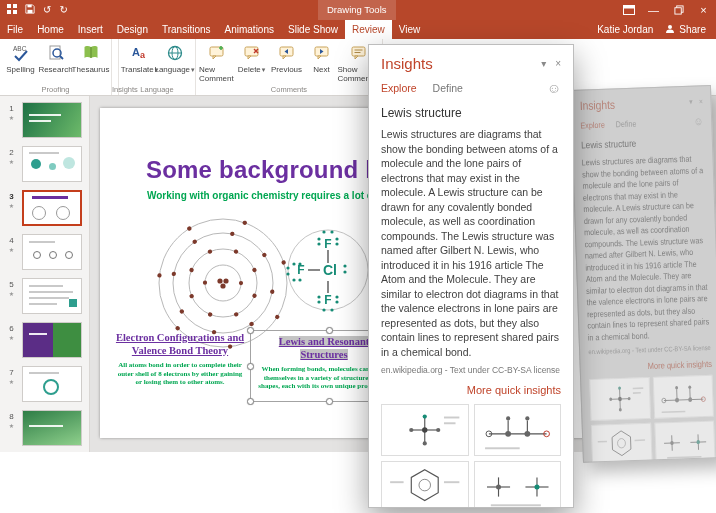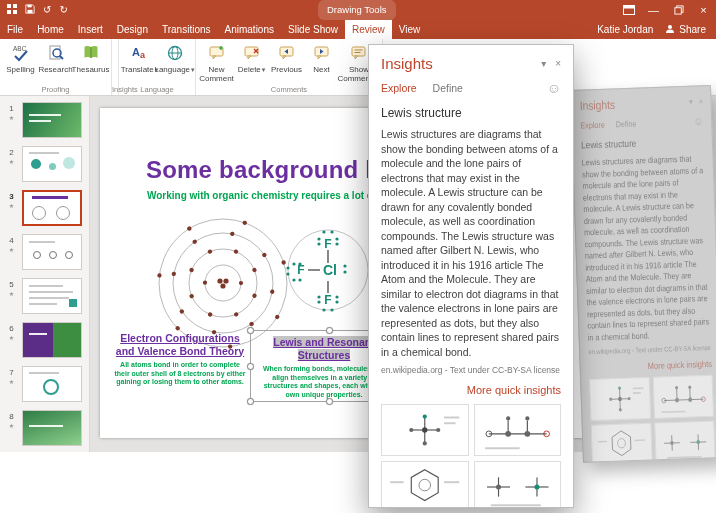--- a/index.html
+++ b/index.html
@@ -8,21 +8,21 @@
           font-family:"Liberation Sans", sans-serif; -webkit-font-smoothing:antialiased; }
 
   
   .window { position:absolute; left:0; top:0; width:716px; height:468px; background:#fff; }
   .titlebar { position:absolute; left:0; top:0; right:0; height:20px; background:#B7472A; color:#fff;
               display:flex; align-items:center; }
   .qat { display:flex; align-items:center; gap:8px; margin-left:7px; }
   .qi { font-size:10px; line-height:1; color:#fff; }
   .tb-title { position:absolute; left:150px; line-height:20px; font-size:10px; white-space:nowrap; }
   .tb-context { position:absolute; left:318px; height:20px; line-height:20px; font-size:9.5px;
-                padding:0 9px; background:rgba(255,255,255,.16); white-space:nowrap;border-radius:6px; }
+                padding:0 9px; background:rgba(255,255,255,.16); white-space:nowrap; }
   .tb-controls { position:absolute; right:0; top:0; height:20px; display:flex; align-items:center; }
   .tb-btn { width:25px; height:20px; display:flex; align-items:center; justify-content:center;
             font-size:11px; color:#fff; }
 
   .tabrow { position:absolute; left:0; top:20px; right:0; height:19px; background:#B7472A;
             display:flex; align-items:stretch; color:#fff; font-size:10px; }
   .tab { padding:0 7px; line-height:19px; white-space:nowrap; cursor:default; }
   .tab.active { background:#fff; color:#B7472A; }
   .tab.context { background:rgba(255,255,255,.18);margin-top:26px; }
   .tellme { display:flex; align-items:center; gap:5px; padding:0 9px; color:rgba(255,255,255,.95);
@@ -31,21 +31,21 @@
   .share-wrap { display:flex; align-items:center; gap:4px; }
 
   
   .ribbon { position:absolute; left:0; top:39px; right:0; height:57px; background:#fff;
             border-bottom:1px solid #D6D3D0; display:flex; }
   .rgroup { position:relative; border-right:1px solid #E6E3E0; padding:2px 3px 12px 3px; }
   .rbtns { display:flex; align-items:flex-start; height:100%; }
   .rbtn { width:35px; display:flex; flex-direction:column; align-items:center; padding-top:2px; cursor:default; }
   .rbtn.wide { width:40px; }
   .ric { height:20px; display:flex; align-items:center; justify-content:center; }
-  .rlabel { font-size:8px; color:#444; text-align:center; line-height:9px; margin-top:2px; }
+  .rlabel { font-size:8px; color:#444; line-height:9px; margin-top:2px; }
   .chev { font-size:7px; color:#666; margin-left:1px; }
   .rgname { position:absolute; bottom:1px; left:0; right:0; text-align:center; font-size:7.5px; color:#8A8784;
             white-space:nowrap; }
 
   
   .thumbs { position:absolute; left:0; top:96px; width:90px; height:356px; background:#F4F3F2;
             border-right:1px solid #DAD7D4; }
   .thumb { position:absolute; left:0; width:90px; height:40px; cursor:default; }
   .tnum-col { position:absolute; left:5px; top:4px; width:13px; text-align:center; }
   .tnum { display:block; font-size:8px; color:#555; }
@@ -61,21 +61,21 @@
   
   .editor { position:absolute; left:90px; top:96px; right:0; height:356px; background:#E4E3E2; }
   .slide { position:absolute; left:10px; top:12px; width:585px; height:330px; background:#fff;
            box-shadow:0 0 3px rgba(0,0,0,.35); }
   .slide-title { position:absolute; left:46px; top:48px; font-size:24px; font-weight:bold; color:#6B2FA0;
                  letter-spacing:.2px; white-space:nowrap; }
   .slide-sub { position:absolute; left:47px; top:82px; font-size:10px; font-weight:bold; color:#00A651;
                white-space:nowrap; }
   .bohr { position:absolute; left:48px; top:100px; }
   .lewis { position:absolute; left:168px; top:100px; }
-  .txtbox { position:absolute; text-align:center; }
+  .txtbox { position:absolute; text-align:center;font-family:Liberation Serif, serif; }
   .bh { font-size:10.5px; font-weight:bold; color:#6B2FA0; text-decoration:underline; line-height:12.5px; }
   .bb { font-size:7px; font-weight:bold; color:#00A651; line-height:8.5px; margin-top:4px; }
   .left-box { left:14px; top:224px; width:132px; }
   .right-box { left:158px; top:228px; width:132px; }
   .hl { background:#C4C4C4; }
   .selbox { position:absolute; left:150px; top:222px; width:158px; height:72px; border:1px solid #A3A3A3; }
   .handle { position:absolute; width:7px; height:7px; background:#fff; border:1px solid #8A8A8A;
             border-radius:50%; box-shadow:0 0 1px rgba(0,0,0,.4); }
 
   

